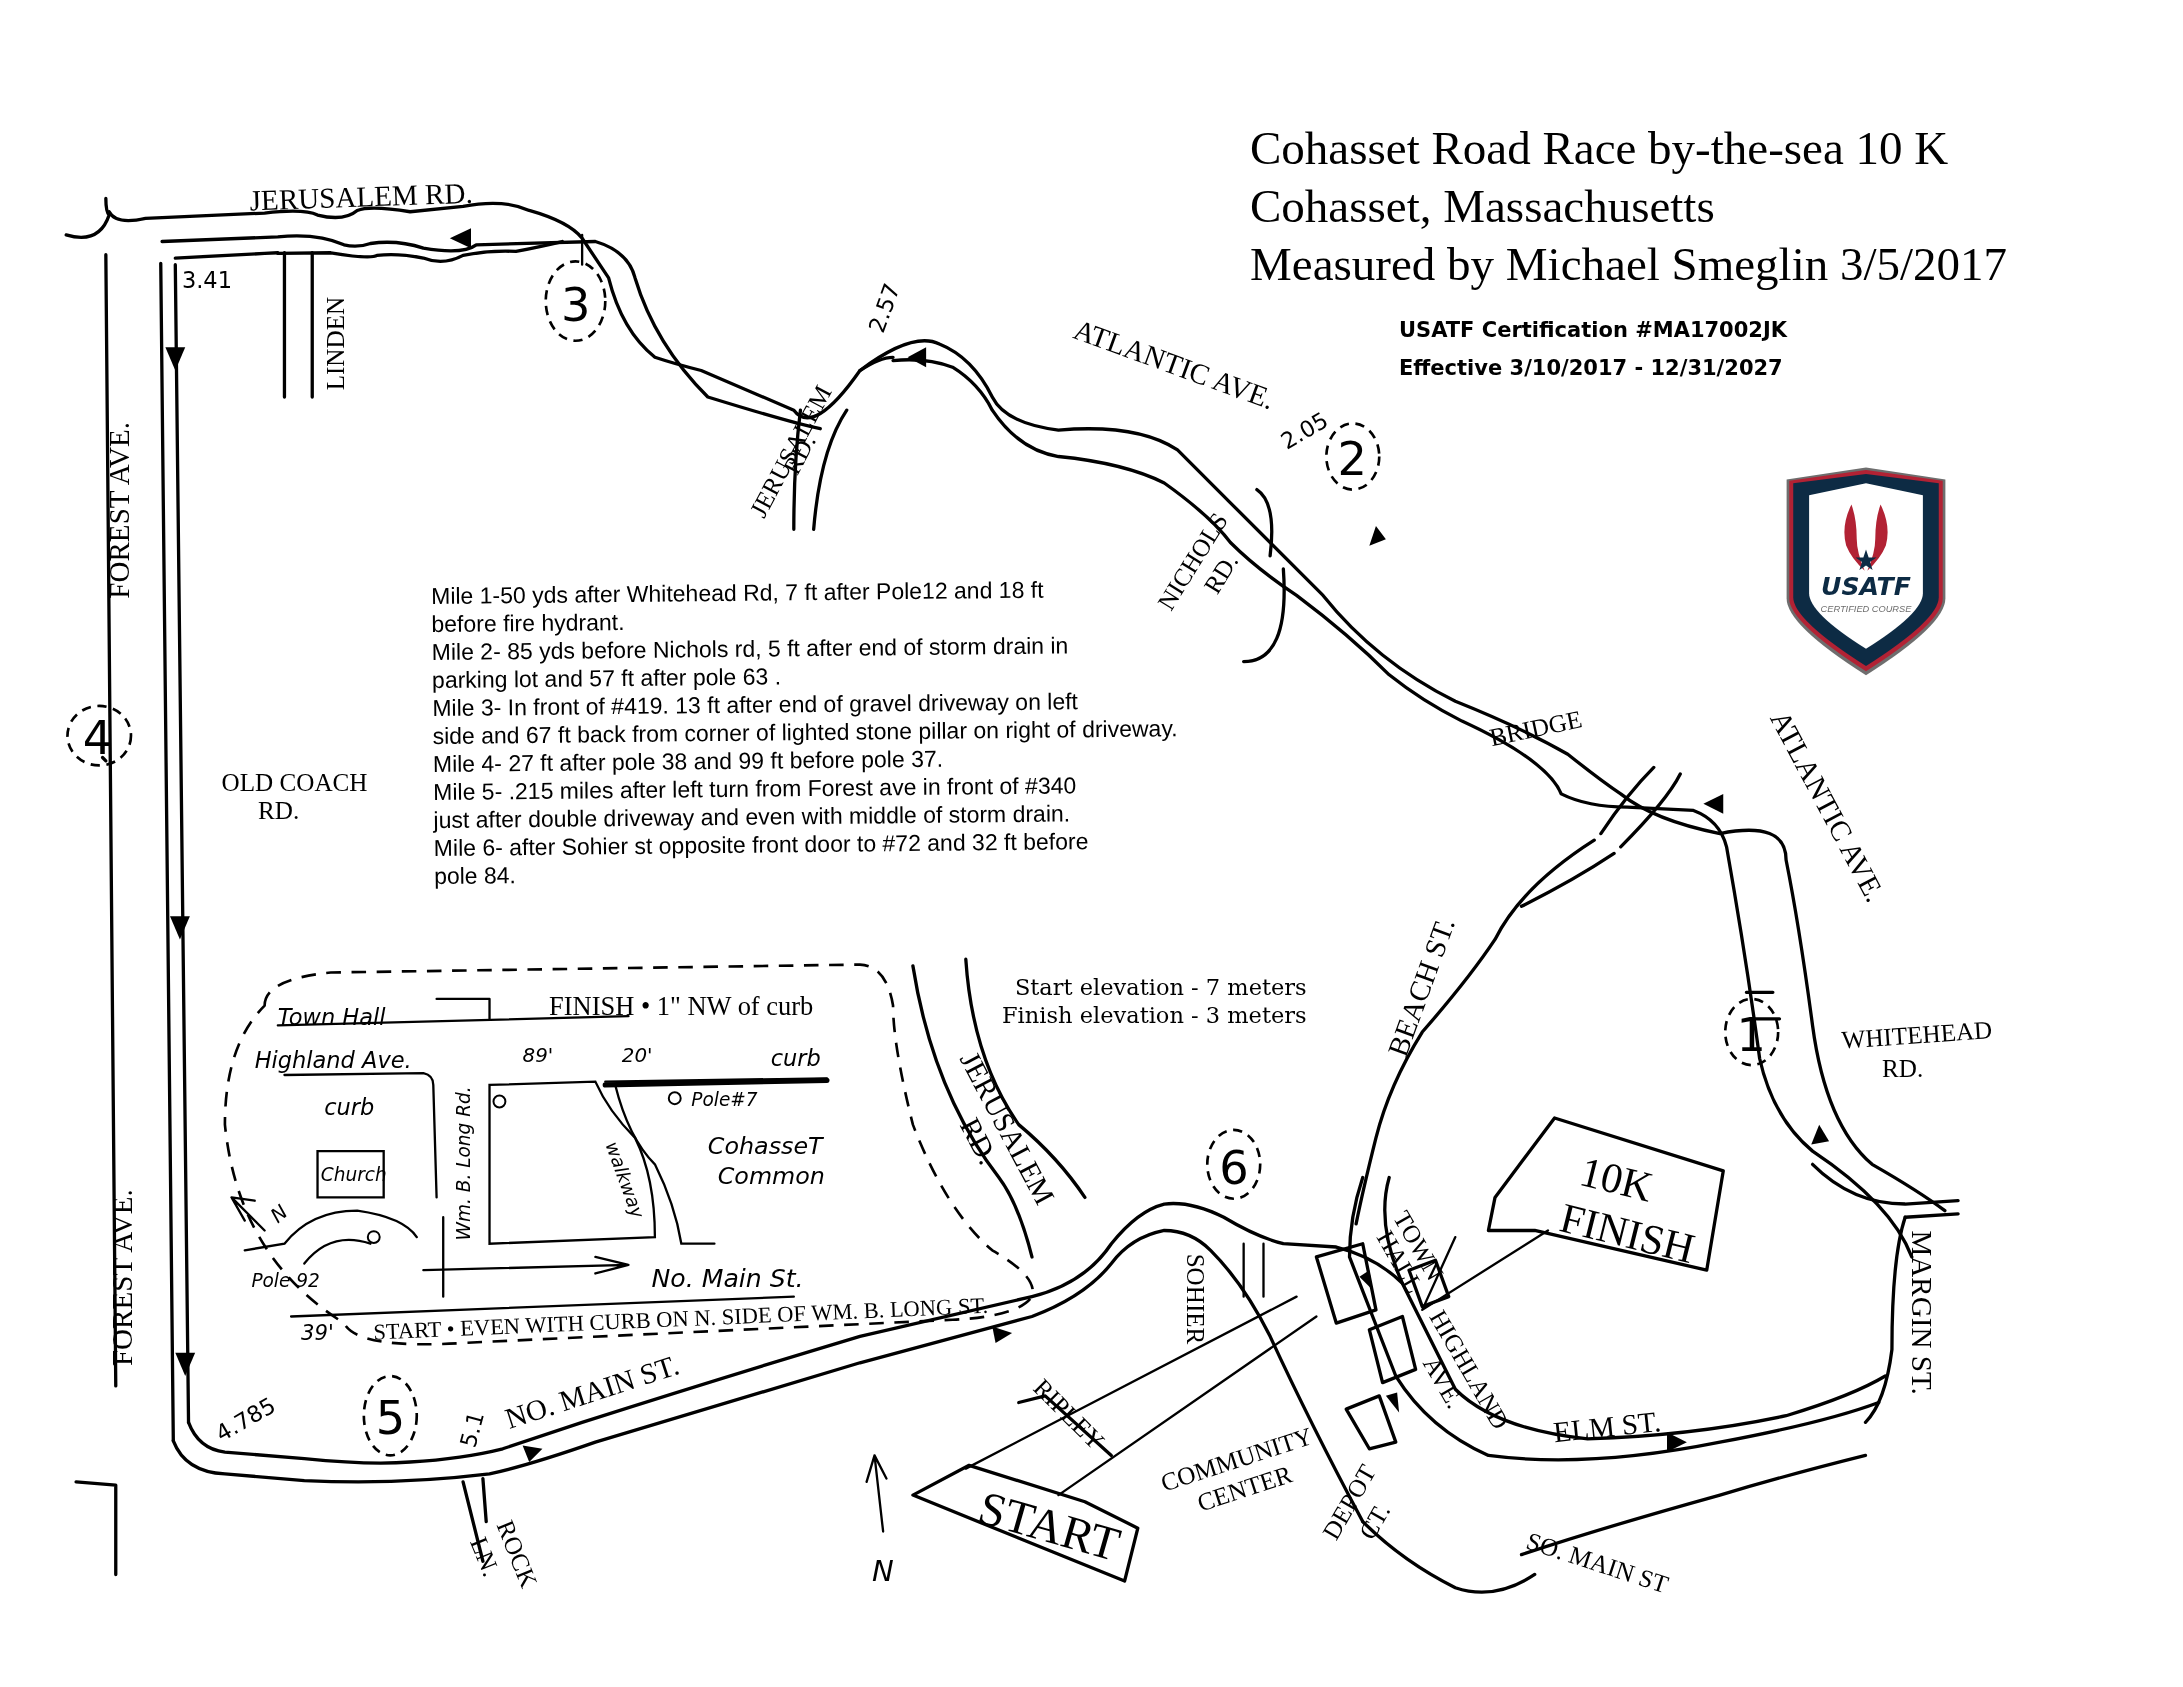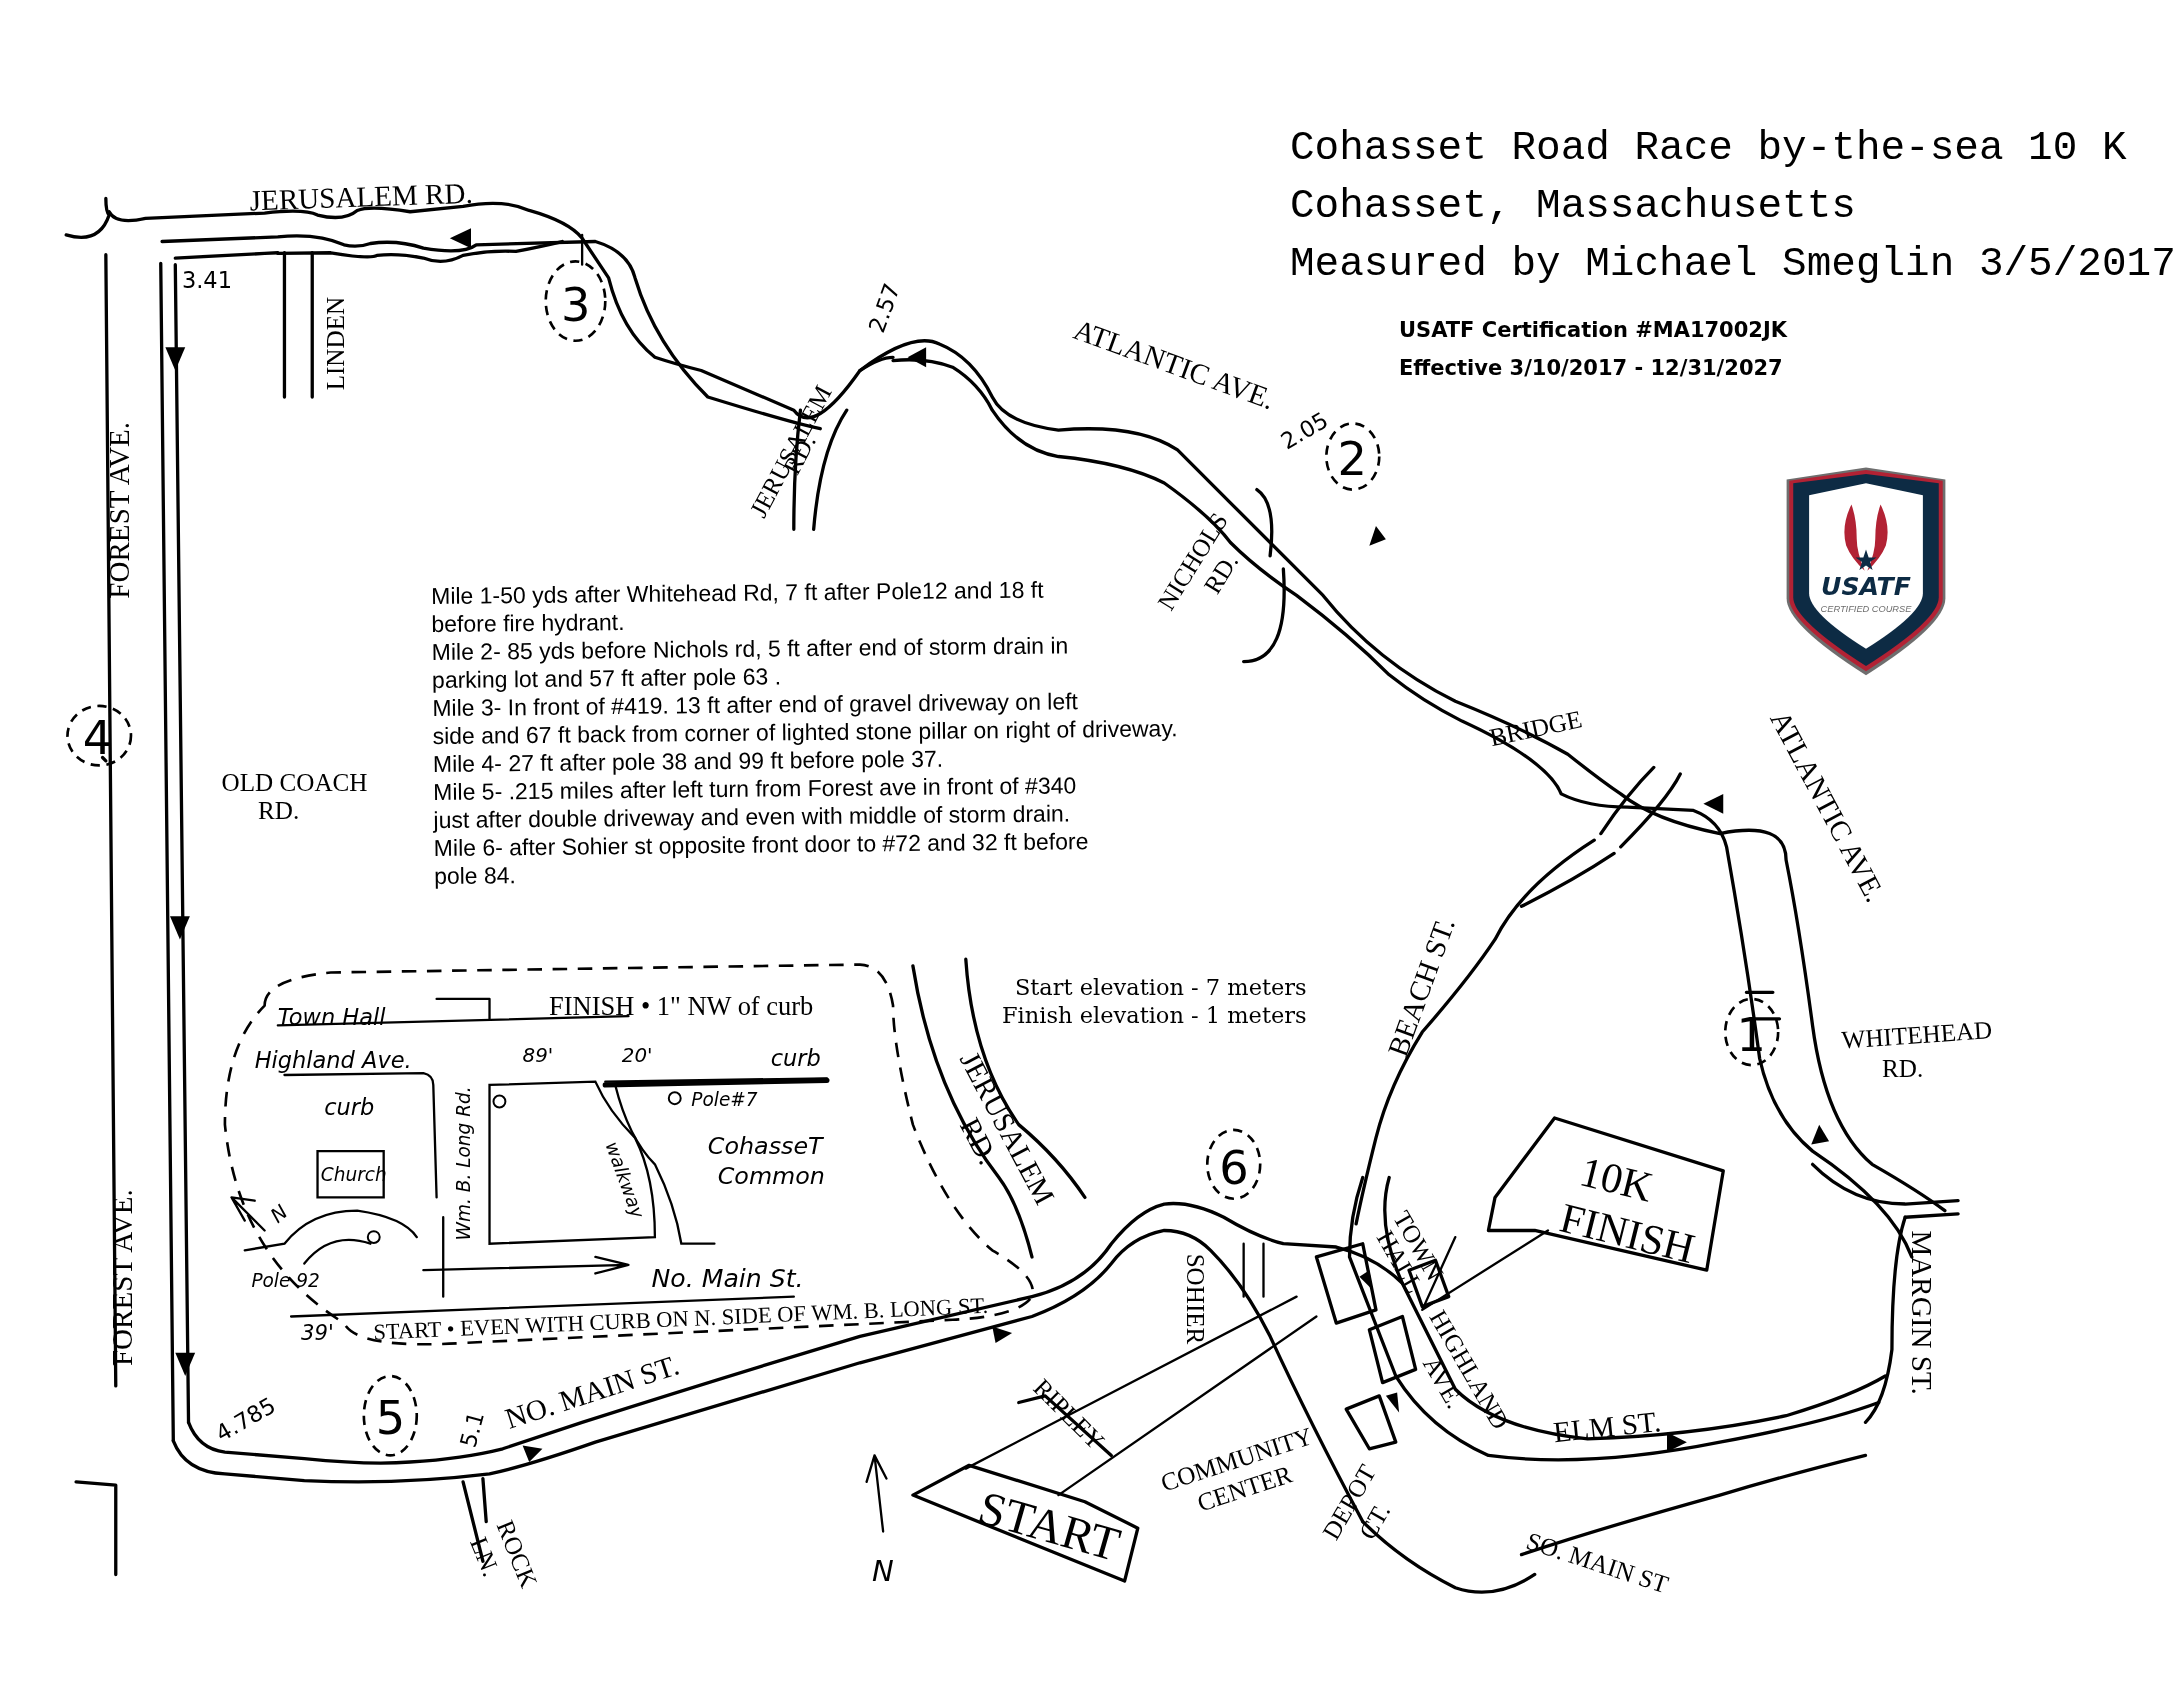--- a/index.html
+++ b/index.html
@@ -6,21 +6,21 @@
   body { width:2183px; height:1687px; position:relative; overflow:hidden; }
   .map-svg { position:absolute; left:0; top:0; width:2183px; height:1687px; }
   .road { fill:none; stroke:#000; stroke-width:5; stroke-linecap:round; stroke-linejoin:round; }
   .road-thin { fill:none; stroke:#000; stroke-width:3.5; stroke-linecap:round; }
   .dash { fill:none; stroke:#000; stroke-width:4; stroke-dasharray:22 16; }
   .street-label { font-family:"Liberation Serif", serif; font-size:44px; fill:#000; }
   .street-label-sm { font-family:"Liberation Serif", serif; font-size:38px; fill:#000; }
   .hand { font-family:"DejaVu Sans", sans-serif; font-style:italic; fill:#000; }
   .mile-num { font-family:"DejaVu Sans", sans-serif; font-size:70px; fill:#000; }
   .split { font-family:"DejaVu Sans", sans-serif; font-size:34px; fill:#000; }
-  .title-block { position:absolute; left:1250px; top:119px; font-family:Liberation Mono, monospace; font-size:41px; line-height:58px; color:#000;margin-left:40px; }
+  .title-block { position:absolute; left:1250px; top:119px; font-family:Liberation Serif, serif; font-size:47px; line-height:58px; color:#000; }
   .cert-block { position:absolute; left:1399px; top:311px; font-family:"DejaVu Sans", sans-serif; font-weight:bold; font-size:21px; line-height:38px; color:#000; }
   .notes-block { position:absolute; left:431px; top:582px; width:873px; font-family:"Liberation Sans", sans-serif; font-size:23px; line-height:28px; color:#000; transform:rotate(-0.6deg); transform-origin:left top; }
   .notes-block div { white-space:nowrap; }
   .elev-block { position:absolute; left:1002px; top:973px; font-family:"DejaVu Serif", serif; font-size:22.5px; line-height:28px; color:#000;text-align:right; }
   .badge { position:absolute; left:1780px; top:466px; width:172px; height:212px; }
 </style>
 </head>
 <body>
 
 <svg class="map-svg" viewBox="0 0 3300 2550" xmlns="http://www.w3.org/2000/svg">
@@ -253,15 +253,15 @@
   <div>side and 67 ft back from corner of lighted stone pillar on right of driveway.</div>
   <div>Mile 4- 27 ft after pole 38 and 99 ft before pole 37.</div>
   <div>Mile 5- .215 miles after left turn from Forest ave in front of #340</div>
   <div>just after double driveway and even with middle of storm drain.</div>
   <div>Mile 6- after Sohier st opposite front door to #72 and 32 ft before</div>
   <div>pole 84.</div>
 </div>
 
 <div class="elev-block">
   <div>Start elevation - 7 meters</div>
-  <div>Finish elevation - 1 meters</div>
+  <div>Finish elevation - 3 meters</div>
 </div>
 
 
 </body></html>

